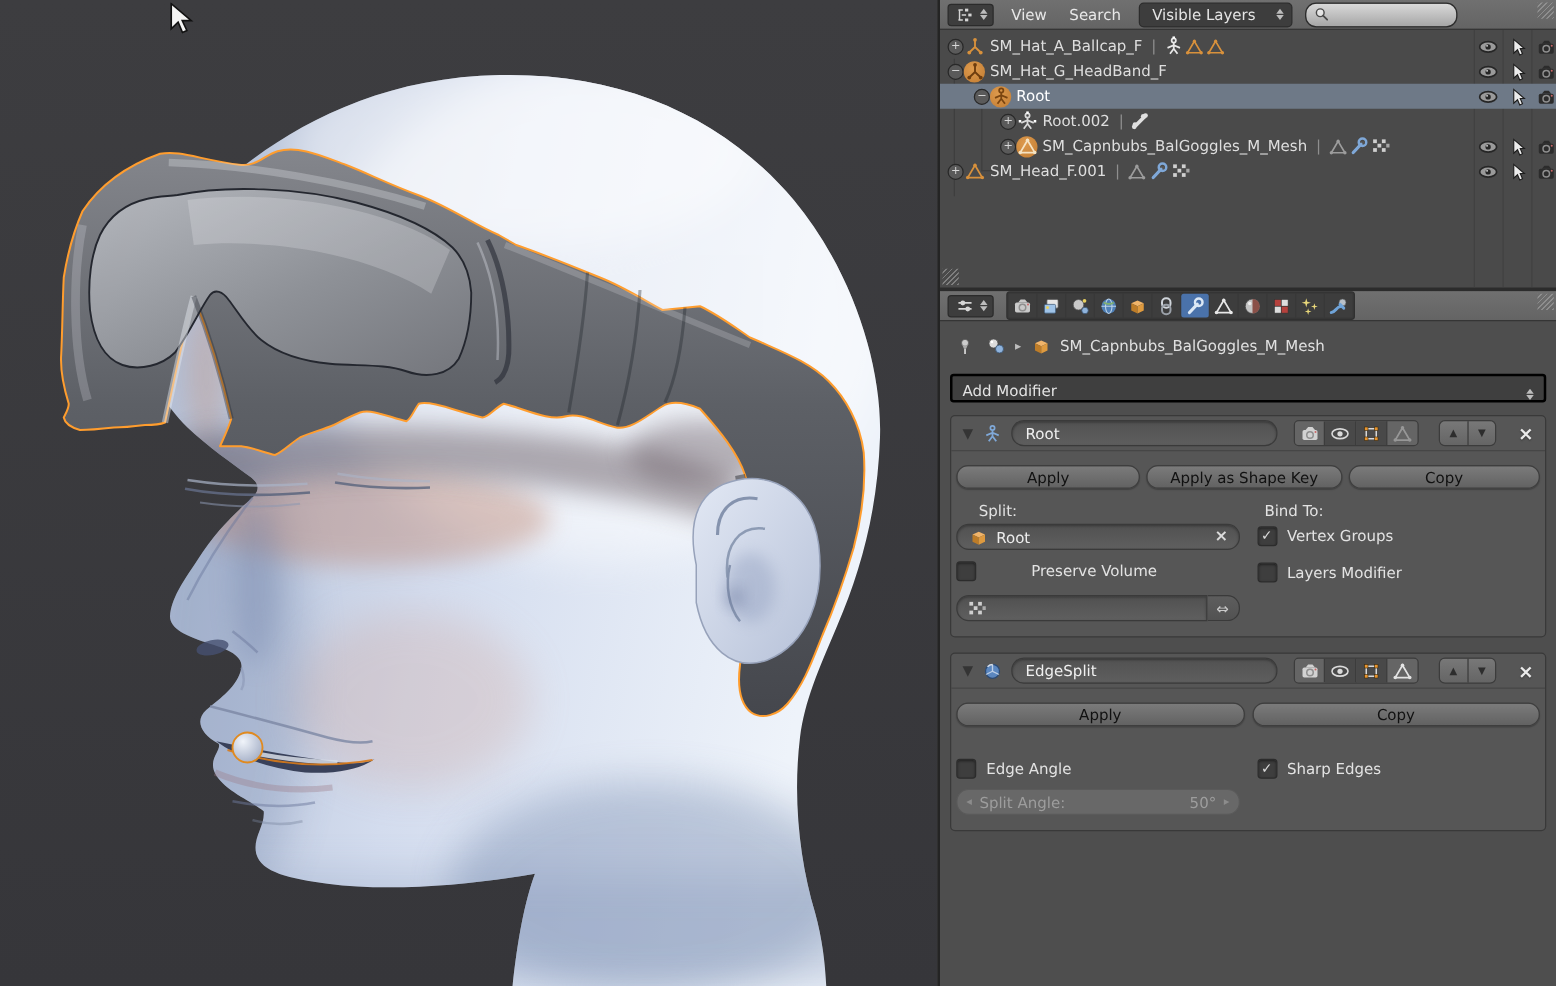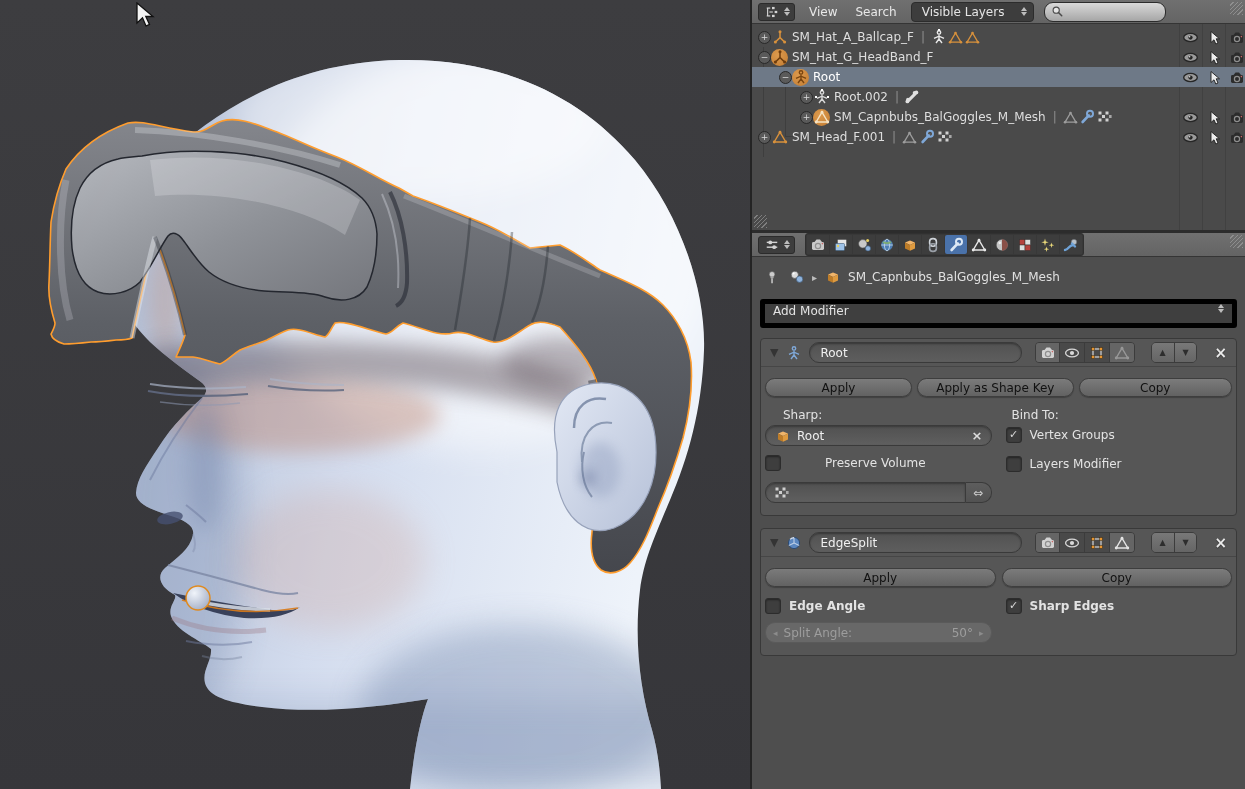--- a/index.html
+++ b/index.html
@@ -52,22 +52,22 @@
   .olsep{color:#8f8f8f;margin:0 5px 0 7px;}
   .ri{position:absolute;top:2px;width:17px;height:17px;display:flex;align-items:center;justify-content:center;}
   
   #props{position:absolute;left:0;top:233px;width:100%;height:556px;background:#4e4e4e;}
   .tabs{display:flex;gap:1px;background:#383838;padding:1px;border-radius:3px;border:1px solid #303030;}
   .tab{width:22px;height:19px;background:#3d3d3d;display:flex;align-items:center;justify-content:center;}
   .tab.active{background:#4a72aa;border-radius:2px;}
   .props-body{padding:0 8px;}
   .breadcrumb{height:28px;display:flex;align-items:center;gap:7px;padding:6px 4px 0;color:#e0e0e0;}
   .crumb-arrow{color:#bdbdbd;font-size:10px;}
-  .addmod{height:19px;margin:8px 0 2px;background:#3f3f3f;border:5px solid #000000;border-radius:3px;
-          display:flex;align-items:flex-start;padding:0 8px;color:#e3e3e3;}
+  .addmod{height:19px;margin:8px 0 2px;background:#3f3f3f;border:2px solid #000000;border-radius:3px;
+          display:flex;align-items:flex-end;padding:0 8px;color:#e3e3e3;}
   .addmod .sp{flex:1;}
   .panel{margin-top:10px;background:#565656;border:1px solid #393939;border-radius:4px;}
   .p-head{height:27px;display:flex;align-items:center;padding:0 9px;border-bottom:1px solid #464646;gap:7px;}
   .coll{color:#343434;font-size:11px;}
   .namefield{width:200px;height:19px;background:linear-gradient(#525252,#5e5e5e);border:1px solid #3a3a3a;
              border-radius:10px;color:#f0f0f0;display:flex;align-items:center;padding:0 10px;
              box-shadow:inset 0 1px 2px rgba(0,0,0,.35);}
   .tgl-group{display:flex;border:1px solid #3c3c3c;border-radius:4px;overflow:hidden;margin-left:6px;}
   .tgl{width:25px;height:19px;background:#656565;display:flex;align-items:center;justify-content:center;
        border-right:1px solid #3c3c3c;}
@@ -88,21 +88,21 @@
   .flabel{height:20px;display:flex;align-items:center;color:#e2e2e2;}
   .ind{padding-left:18px;}
   .ind2{padding-left:6px;}
   .field{height:19px;border-radius:10px;background:linear-gradient(#515151,#5f5f5f);border:1px solid #3a3a3a;
          display:flex;align-items:center;gap:6px;padding:0 8px;color:#ededed;
          box-shadow:inset 0 1px 2px rgba(0,0,0,.3);}
   .field .clear{margin-left:auto;color:#dcdcdc;font-weight:bold;font-size:13px;}
   .cbrow{display:flex;align-items:center;gap:8px;color:#e3e3e3;height:20px;}
   .cb{width:14px;height:14px;border-radius:3px;background:#3e3e3e;border:1px solid #2c2c2c;
       box-shadow:inset 0 1px 2px rgba(0,0,0,.45);color:#dadada;font-size:11px;line-height:13px;text-align:center;flex:0 0 auto;}
-  .mt7{margin-top:7px;gap:44px;} .mt9{margin-top:9px;} .mt6{margin-top:6px;} .mt8{margin-top:1px;font-weight:bold;}
+  .mt7{margin-top:7px;gap:44px;} .mt9{margin-top:9px;} .mt6{margin-top:6px;} .mt8{margin-top:16px;}
   .vgwrap{display:flex;}
   .vgfield{flex:1;height:19px;border-radius:10px 0 0 10px;background:linear-gradient(#515151,#5f5f5f);
            border:1px solid #3a3a3a;display:flex;align-items:center;padding:0 6px;
            box-shadow:inset 0 1px 2px rgba(0,0,0,.3);}
   .swap{width:26px;height:21px;border-radius:0 10px 10px 0;border:1px solid #3a3a3a;border-left:none;
         background:linear-gradient(#5d5d5d,#525252);color:#c9c9c9;display:flex;align-items:center;
         justify-content:center;box-sizing:border-box;font-size:12px;}
   .slider{height:19px;border-radius:10px;background:#686868;border:1px solid #5a5a5a;color:#9d9d9d;
           display:flex;align-items:center;padding:0 7px;gap:6px;}
   .slider .sp{flex:1;}
@@ -777,21 +777,21 @@
             </div>
             <span class="xbtn">×</span>
           </div>
           <div class="btnrow3">
             <button class="btn">Apply</button>
             <button class="btn">Apply as Shape Key</button>
             <button class="btn">Copy</button>
           </div>
           <div class="pgrid">
             <div>
-              <div class="flabel ind">Sharp:</div>
+              <div class="flabel ind">Split:</div>
               <div class="field">
                 <span class="i">
                     <svg width="16" height="16" viewBox="0 0 16 16">
                       <polygon points="3,5.6 8,3.4 13,5.6 8,7.9" fill="#f0b46a"></polygon>
                       <polygon points="3,5.6 8,7.9 8,13.8 3,11.4" fill="#bd7c28"></polygon>
                       <polygon points="13,5.6 8,7.9 8,13.8 13,11.4" fill="#de9a3f"></polygon>
                     </svg>
                   </span>
                 <span>Root</span>
                 <span class="clear">×</span>

